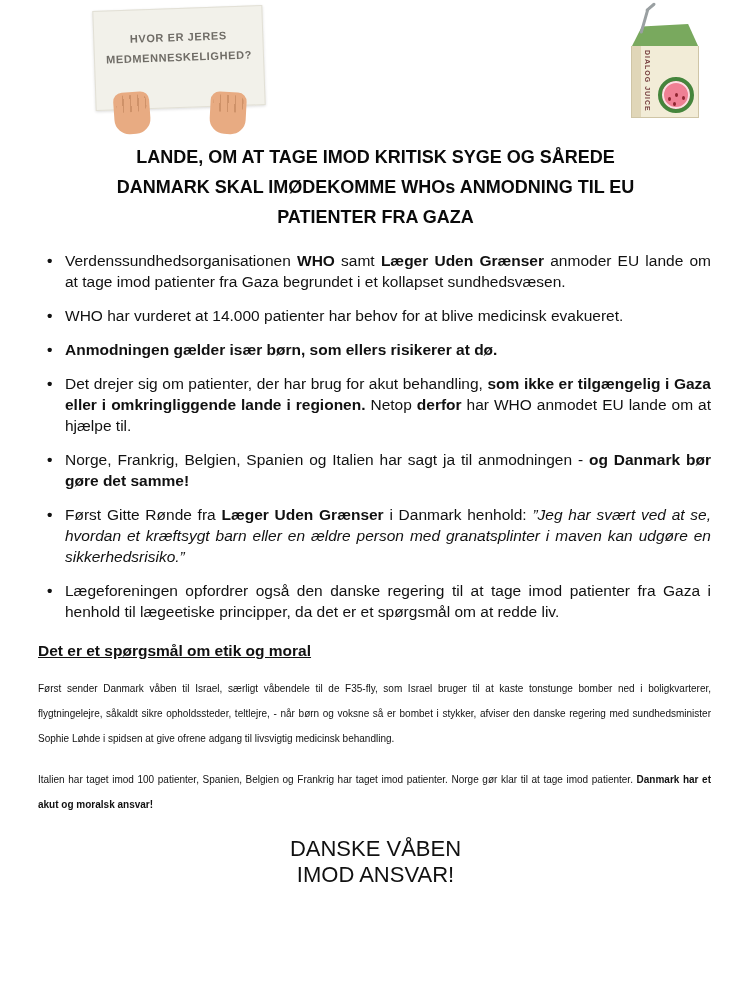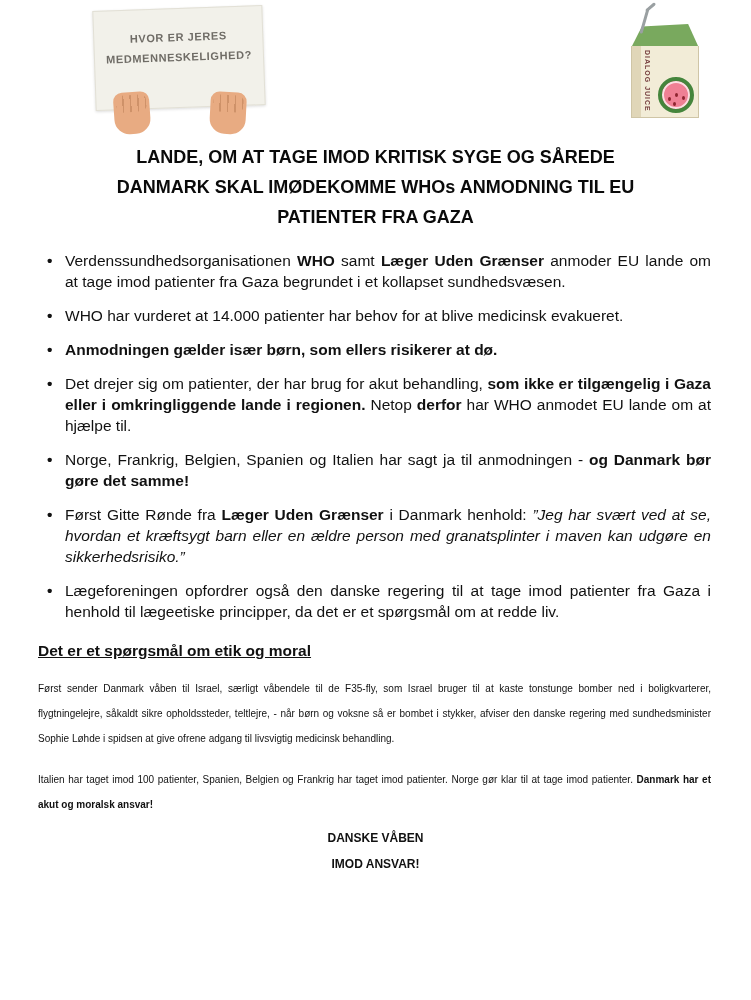--- a/index.html
+++ b/index.html
@@ -110,22 +110,22 @@
 
   .section-heading {
     margin: 20px 40px 0 38px;
     font-size: 15.5px; font-weight: bold; text-decoration: underline;
   }
   .para {
     margin: 16px 40px 0 38px;
     font-size: 10px; line-height: 25px; text-align: justify;
   }
   .footer {
-    margin-top: 8px; text-align: center;
-    font-size: 12px; font-weight: bold; line-height: 26px;
+    margin-top: 19px; text-align: center;
+    font-size: 22px; font-weight: normal; line-height: 26px;
   }
 </style>
 </head>
 <body>
 
 <div class="page">
 
   <div class="header">
 
     <div class="sign-graphic">

